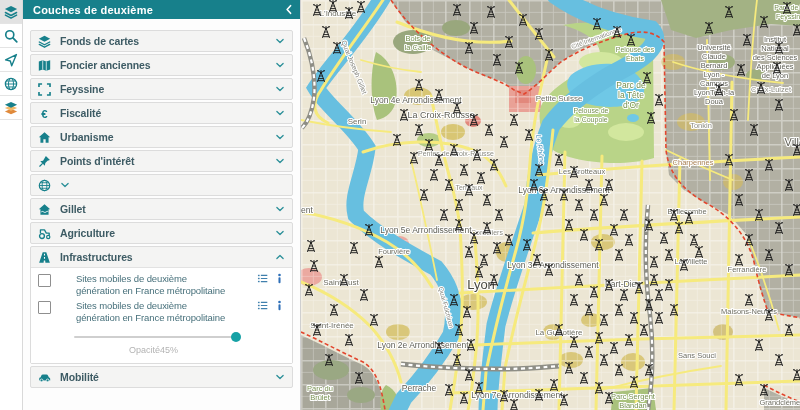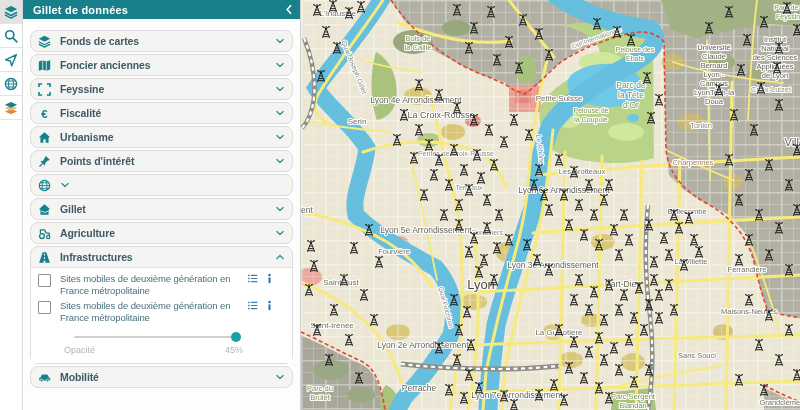--- a/index.html
+++ b/index.html
@@ -12,43 +12,43 @@
   .tool.active{background:#e2e2e2;}
   .tool svg{width:14px;height:14px;}
   
   .panel{width:277px;flex:0 0 277px;background:#fdfdfd;display:flex;flex-direction:column;border-right:1px solid #cfcfcf;}
   .panel-header{height:19px;background:#17808b;color:#fff;display:flex;align-items:center;
                 padding:0 7px 0 10px;flex:0 0 19px;}
   .panel-title{font-size:11px;font-weight:bold;letter-spacing:.2px;flex:1;}
   .panel-collapse{color:#fff;display:flex;align-items:center;cursor:pointer;}
   .panel-collapse svg{width:9px;height:11px;}
   .panel-body{padding:11px 7px 0 7px;overflow:hidden;}
-  .cat-group{border:1px solid #dcdcdc;border-radius:8px;margin-bottom:2px;background:#f4f4f3;}
+  .cat-group{border:1px solid #dcdcdc;border-radius:2px;margin-bottom:2px;background:#f4f4f3;}
   .cat-row{height:20px;display:flex;align-items:center;padding:0 7px;gap:9px;cursor:pointer;}
   .cat-row .cicon{width:13px;height:13px;color:#17808b;flex:0 0 13px;display:flex;}
   .cat-row .cicon svg{width:13px;height:13px;}
   .cat-label{flex:1;font-size:10.5px;color:#3d5b64;font-weight:bold;letter-spacing:-.1px;}
   .chev{color:#2a8f98;display:flex;}
   .chev svg{width:10px;height:10px;}
   .cat-content{background:#fff;border-top:1px solid #e2e2e2;padding:5px 7px 6px 7px;}
-  .layer-entry{display:flex;gap:9px;margin-bottom:3px;align-items:flex-start;}
+  .layer-entry{display:flex;gap:25px;margin-bottom:3px;align-items:flex-start;}
   .cbx{width:11px;height:11px;border:1px solid #8f8f8f;border-radius:1px;background:#fff;
        flex:0 0 11px;margin-top:1px;position:relative;cursor:pointer;}
   .cbx.checked{background:#17929b;border-color:#17929b;}
   .cbx.checked:after{content:"\2713";position:absolute;left:1px;top:-2px;color:#fff;font-size:10px;font-weight:bold;}
   .layer-label{flex:1;font-size:9.5px;line-height:12px;color:#47707b;letter-spacing:-.1px;max-width:178px;}
   .entry-icons{display:flex;gap:6px;margin-top:0;}
   .entry-icons svg{width:11px;height:11px;}
   .legend-ic{color:#4080ad;cursor:pointer;display:flex;}
   .info-ic{color:#2e6fb8;cursor:pointer;display:flex;}
   .slider-row{margin:8px 46px 0 36px;position:relative;height:10px;}
   .slider-track{position:absolute;left:0;right:0;top:4px;height:2px;background:#cfcfcf;border-radius:1px;cursor:pointer;}
   .slider-handle{position:absolute;right:-2px;top:-4px;width:10px;height:10px;border-radius:50%;
                  background:#16a1a5;cursor:pointer;}
-  .slider-labels{display:flex;justify-content:space-between;margin:3px 42px 2px 26px;
+  .slider-labels{display:flex;justify-content:center;margin:3px 42px 2px 26px;
                  font-size:9px;color:#b3b3b3;}
   
   .mapwrap{flex:1;position:relative;}
   .mapwrap svg{display:block;}
   text{font-family:"Liberation Sans",sans-serif;}
 </style>
 </head>
 <body>
 
 <svg width="0" height="0" style="position:absolute" aria-hidden="true">
@@ -170,21 +170,21 @@
       </div>
       <div class="tool">
         <svg>
           <use href="#sym-cat-layers3d" xlink:href="#sym-cat-layers3d"></use>
         </svg>
       </div>
     </div>
 
   <div class="panel">
     <div class="panel-header">
-      <span class="panel-title">Gillet de données</span>
+      <span class="panel-title">Couches de deuxième</span>
       <span class="panel-collapse">
         <svg>
             <use href="#sym-chev-left"></use>
           </svg>
       </span>
     </div>
     <div class="panel-body" id="catlist">
         <div class="cat-group">
           <div class="cat-row">
             <span class="cicon">

